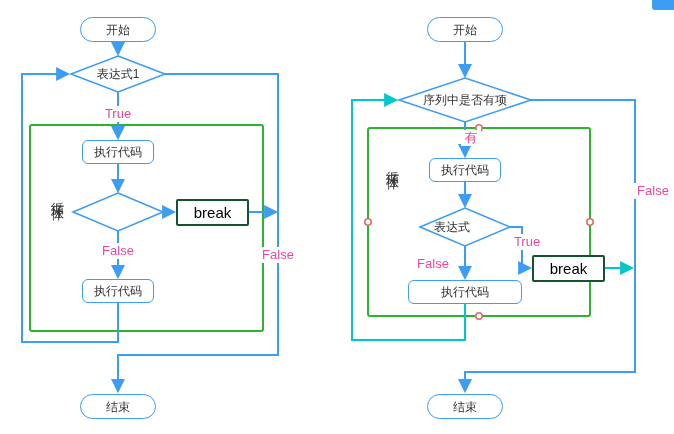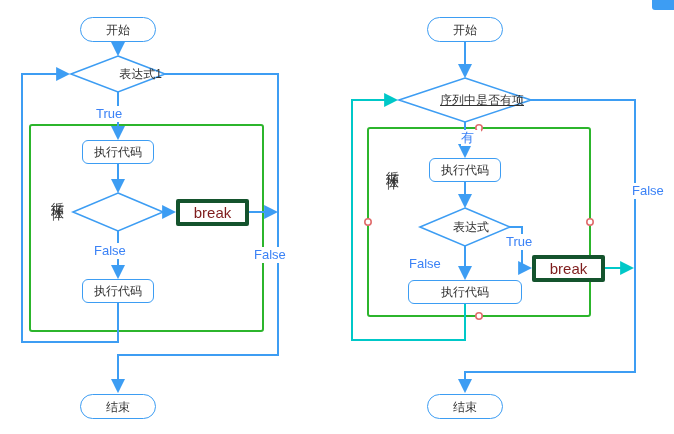--- a/index.html
+++ b/index.html
@@ -5,24 +5,24 @@
   * { margin:0; padding:0; box-sizing:border-box; }
   html,body { background:#ffffff; }
   body { font-family:"Liberation Sans","DejaVu Sans",sans-serif; }
   .canvas { position:relative; width:674px; height:434px; background:#fff; overflow:hidden; }
   .canvas > svg { position:absolute; left:0; top:0; }
 
   .node { position:absolute; display:flex; align-items:center; justify-content:center;
           background:#fff; color:#333; font-size:12px; line-height:1; white-space:nowrap; }
   .stadium   { border:1.6px solid #3d9df3; border-radius:13px; }
   .process   { border:1.6px solid #3d9df3; border-radius:6px; }
-  .break-box { border:4px solid #14532d; color:#7f1d1d; font-size:15px; border-radius:2px; }
+  .break-box { border:2px solid #14532d; color:#000000; font-size:15px; border-radius:2px; }
 
-  .dtext  { position:absolute; font-size:12px; color:#333; text-align:right; pointer-events:none; }
-  .lbl    { position:absolute; font-size:13px; color:#3b82f6; 
+  .dtext  { position:absolute; font-size:12px; color:#333; text-align:center; pointer-events:none; }
+  .lbl    { position:absolute; font-size:13px; color:#ec4899; text-align:center;
             background:#fff; line-height:16px; }
   .vlabel { position:absolute; writing-mode:vertical-rl; text-orientation:upright;
             font-size:13px; color:#333; letter-spacing:3px; }
   .corner { position:absolute; left:652px; top:0; width:22px; height:10px;
             background:#3d9df3; border-radius:0 0 0 3px; }
 </style>
 </head>
 <body>
 
 <div class="canvas">
@@ -82,21 +82,21 @@
   <div class="lbl" style="left:96px;top:106px;width:44px;">True</div>
   <div class="node process" style="left:82px;top:140px;width:72px;height:24px;">执行代码</div>
   <div class="vlabel" style="left:46px;top:192px;width:20px;height:58px;">循环体</div>
   <div class="node break-box" style="left:176px;top:199px;width:73px;height:27px;">break</div>
   <div class="lbl" style="left:94px;top:243px;width:48px;">False</div>
   <div class="node process" style="left:82px;top:279px;width:72px;height:24px;">执行代码</div>
   <div class="lbl" style="left:254px;top:247px;width:48px;">False</div>
   <div class="node stadium" style="left:80px;top:394px;width:76px;height:25px;">结束</div>
 
   <div class="node stadium" style="left:427px;top:17px;width:76px;height:25px;">开始</div>
-  <div class="dtext" style="left:406px;top:93px;width:118px;line-height:15px;text-decoration:underline;">序列中是否有项</div>
+  <div class="dtext" style="left:406px;top:93px;width:118px;line-height:15px;">序列中是否有项</div>
   <div class="lbl" style="left:461px;top:130px;width:20px;">有</div>
   <div class="node process" style="left:429px;top:158px;width:72px;height:24px;">执行代码</div>
   <div class="vlabel" style="left:381px;top:161px;width:20px;height:58px;">循环体</div>
   <div class="dtext" style="left:415px;top:220px;width:74px;line-height:15px;">表达式</div>
   <div class="lbl" style="left:506px;top:234px;width:42px;">True</div>
   <div class="node break-box" style="left:532px;top:255px;width:73px;height:27px;">break</div>
   <div class="lbl" style="left:409px;top:256px;width:48px;">False</div>
   <div class="node process" style="left:408px;top:280px;width:114px;height:24px;">执行代码</div>
   <div class="lbl" style="left:632px;top:183px;width:42px;">False</div>
   <div class="node stadium" style="left:427px;top:394px;width:76px;height:25px;">结束</div>

